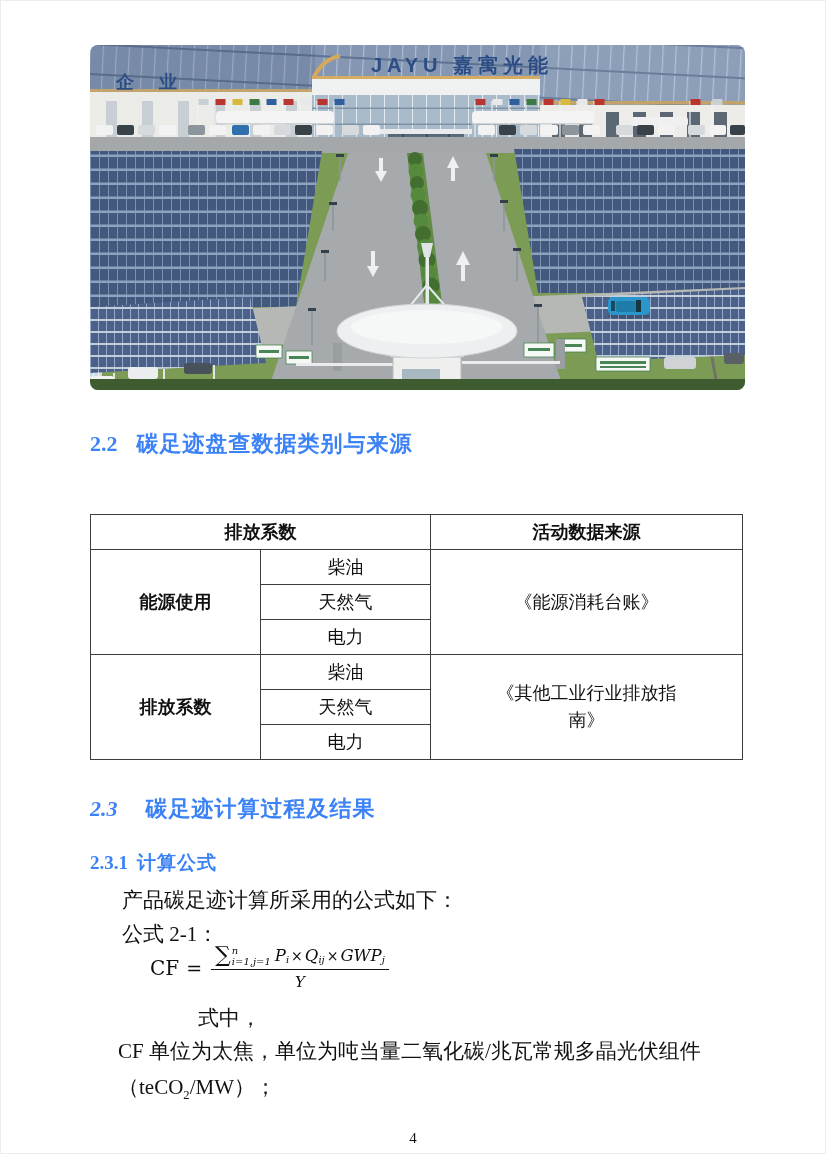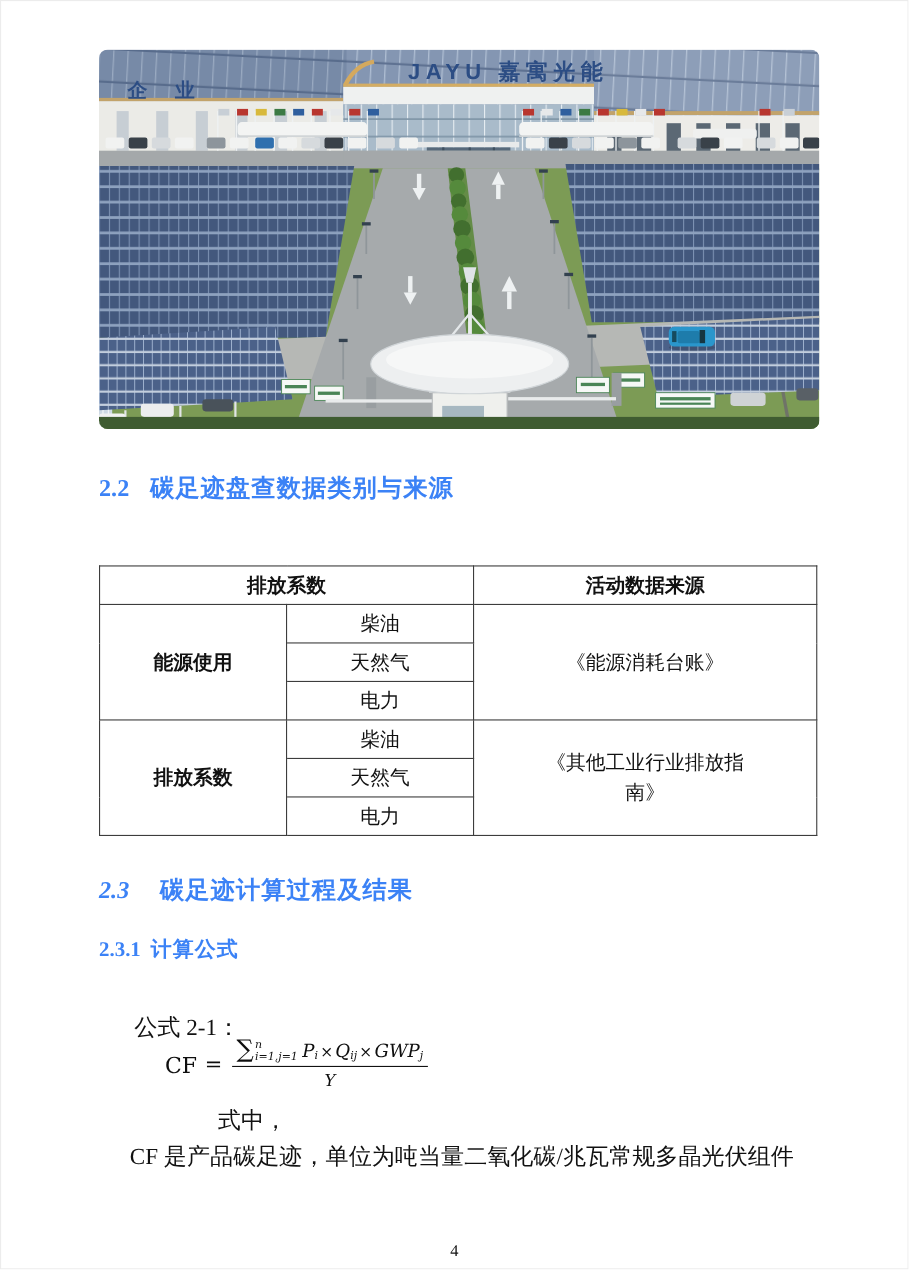--- a/index.html
+++ b/index.html
@@ -387,20 +387,21 @@
   </table>
 
   <h2 class="hd h23">
     <span class="hnum">2.3</span><span class="htitle">碳足迹计算过程及结果</span>
   </h2>
 
   <h3 class="hd h231">
     <span class="hnum">2.3.1</span><span class="htitle">计算公式</span>
   </h3>
 
+  <div class="bl intro">产品碳足迹计算所采用的公式如下：</div>
   <div class="bl flabel">公式 2-1：</div>
 
   <div class="formula">
     <span class="f-lhs">CF</span>
     <span class="f-eq">=</span>
     <span class="frac">
       <span class="num">
         <span class="sigma">∑</span>
         <span class="lims">
             <i>n</i>
@@ -415,16 +416,17 @@
             <span class="x">×</span>
             <i>GWP</i>
             <sub>j</sub>
           </span>
       </span>
       <span class="den"><i>Y</i></span>
     </span>
   </div>
 
   <div class="bl where">式中，</div>
-  <div class="bl def1">CF 是产品碳足迹，单位为吨当量二氧化碳/兆瓦常规多晶光伏组件</div>
+  <div class="bl def1">CF 单位为太焦，单位为吨当量二氧化碳/兆瓦常规多晶光伏组件</div>
+  <div class="bl def2"><span>（teCO</span><sub>2</sub><span>/MW）；</span></div>
 
   <div class="pageno">4</div>
 </div>
 
 </body></html>

